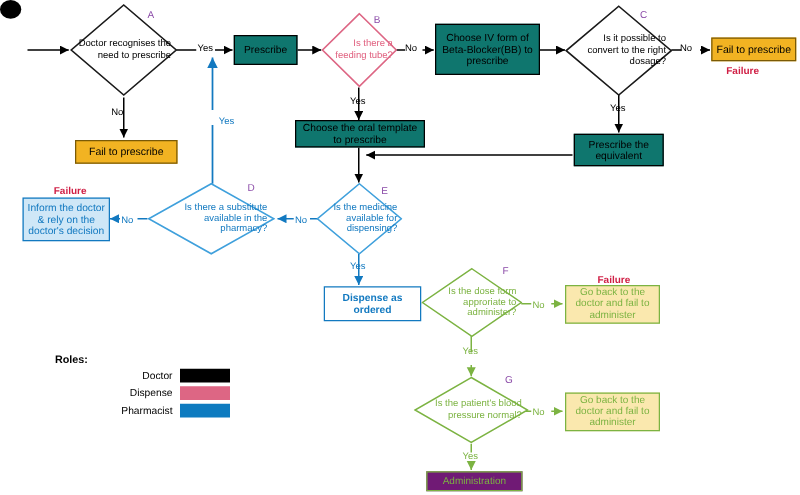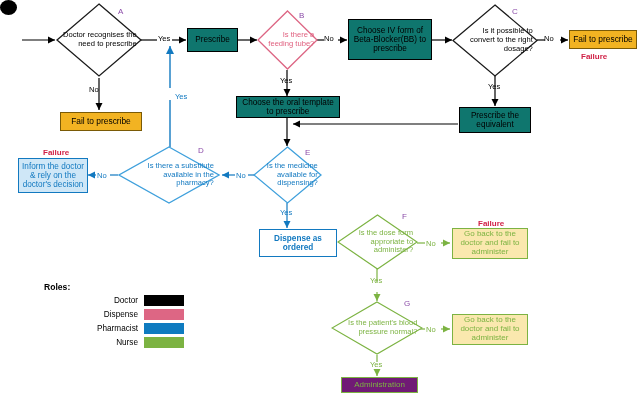--- a/index.html
+++ b/index.html
@@ -220,19 +220,15 @@
       <span class="sw" style="background:#000000;"></span>
     </div>
     <div class="row">
       <span class="name">Dispense</span>
       <span class="sw" style="background:#DD6684;"></span>
     </div>
     <div class="row">
       <span class="name">Pharmacist</span>
       <span class="sw" style="background:#0E7BC0;"></span>
     </div>
-    <div class="row">
-      <span class="name">Nurse</span>
-      <span class="sw" style="background:#7CB342;"></span>
-    </div>
   </div>
 
 </div>
 
 </body></html>

